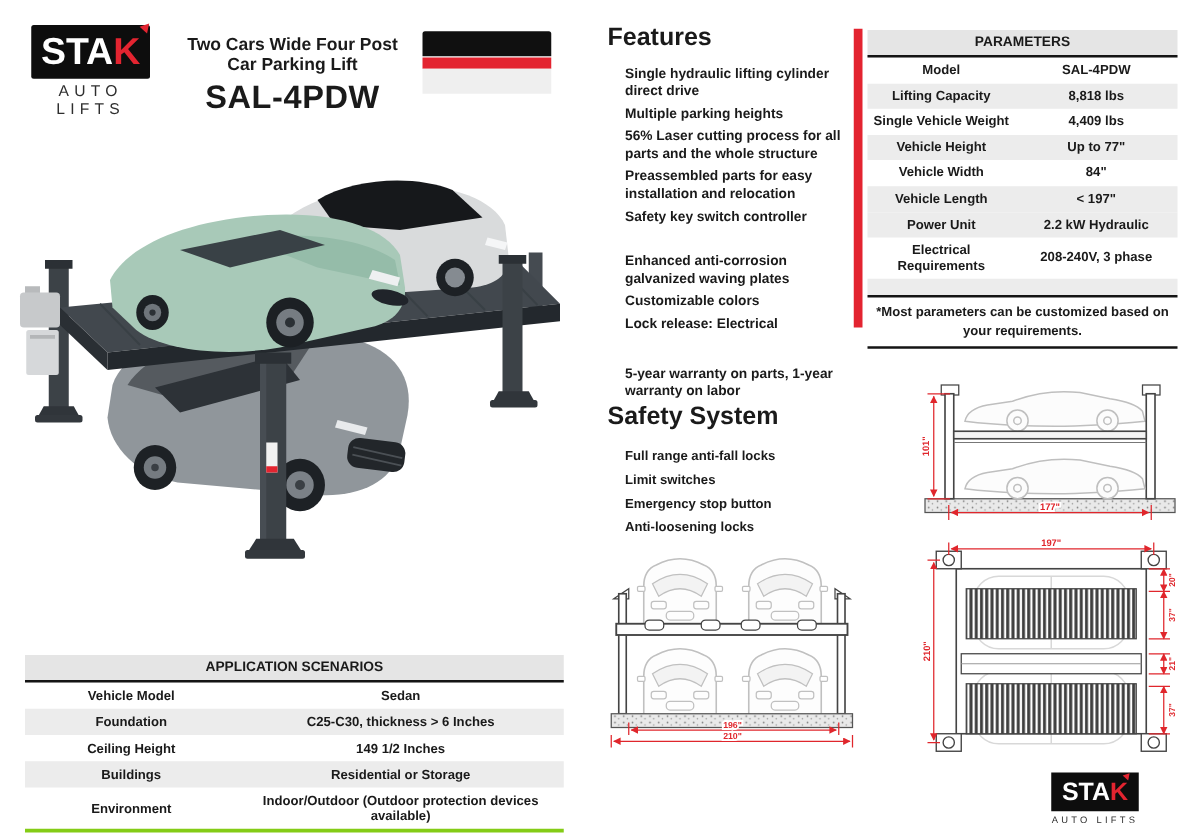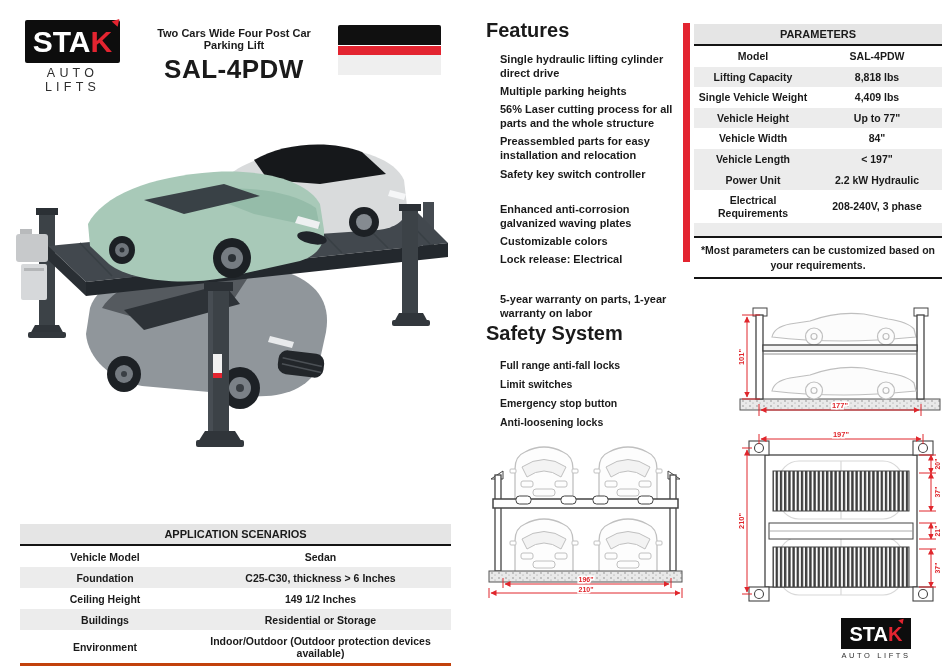--- a/index.html
+++ b/index.html
@@ -12,21 +12,21 @@
               border-radius:2px; display:flex; align-items:center; justify-content:center; }
   .logo-word { font-size:30px; font-weight:bold; color:#fff; letter-spacing:0; line-height:1; }
   .logo-word .k { color:#e32430; position:relative; }
   .k-arrow { position:absolute; left:88px; top:-2px; width:0; height:0;
              border-left:4px solid transparent; border-right:4px solid transparent;
              border-bottom:7px solid #e32430; transform:rotate(42deg); }
   .logo-sub { position:absolute; left:25px; top:66px; width:95px; text-align:center;
               font-size:12.5px; font-weight:500; letter-spacing:4.2px; color:#2e2e2e; }
 
   .title-block { position:absolute; left:138px; top:27px; width:192px; text-align:center; }
-  .doc-subtitle { font-size:11px; font-weight:bold; }
+  .doc-subtitle { font-size:14px; font-weight:bold; }
   .doc-title { font-size:26px; font-weight:bold; margin-top:3px; letter-spacing:0.5px; }
 
   .stripes { position:absolute; left:338px; top:25px; width:103px; }
   .stripe-black { height:20px; background:#101010; border-radius:2px 2px 0 0; }
   .stripe-red   { height:9px;  background:#e32430; margin-top:1px; }
   .stripe-gray  { height:20px; background:#efefef; }
 
   
   .features { position:absolute; left:486px; top:19px; width:192px; }
   .features h2, .safety h2 { font-size:20px; font-weight:bold; margin-bottom:10px; }
@@ -47,21 +47,21 @@
   .prow > div { font-size:10.5px; text-align:center; padding:4px 2px; line-height:1.2; }
   .alt { background:#ececec; }
   .empty-row { height:13px; background:#ececec; }
   .footnote { border-top:2px solid #141414; border-bottom:2.5px solid #141414;
               font-size:10.5px; text-align:center; padding:5px 6px; line-height:1.35; }
 
   
   .apps { position:absolute; left:20px; top:524px; width:431px; font-weight:bold; }
   .arow { display:grid; grid-template-columns:170px 1fr; align-items:center; }
   .arow > div { font-size:10.5px; text-align:center; padding:4.5px 2px; }
-  .apps-bottom { border-bottom:3px solid #c2410c; }
+  .apps-bottom { border-bottom:3px solid #84cc16; }
 
   
   .hero  { position:absolute; left:2px;   top:96px;  width:472px; height:432px; }
   .sideview  { position:absolute; left:734px; top:279px; width:212px; height:142px; }
   .frontview { position:absolute; left:483px; top:431px; width:205px; height:168px; }
   .planview  { position:absolute; left:737px; top:427px; width:209px; height:178px; }
   svg text.dim { font-family:"Liberation Sans", sans-serif; font-weight:bold; fill:#e0262c;
                  paint-order:stroke; stroke:#ffffff; stroke-width:3px; }
 
   

